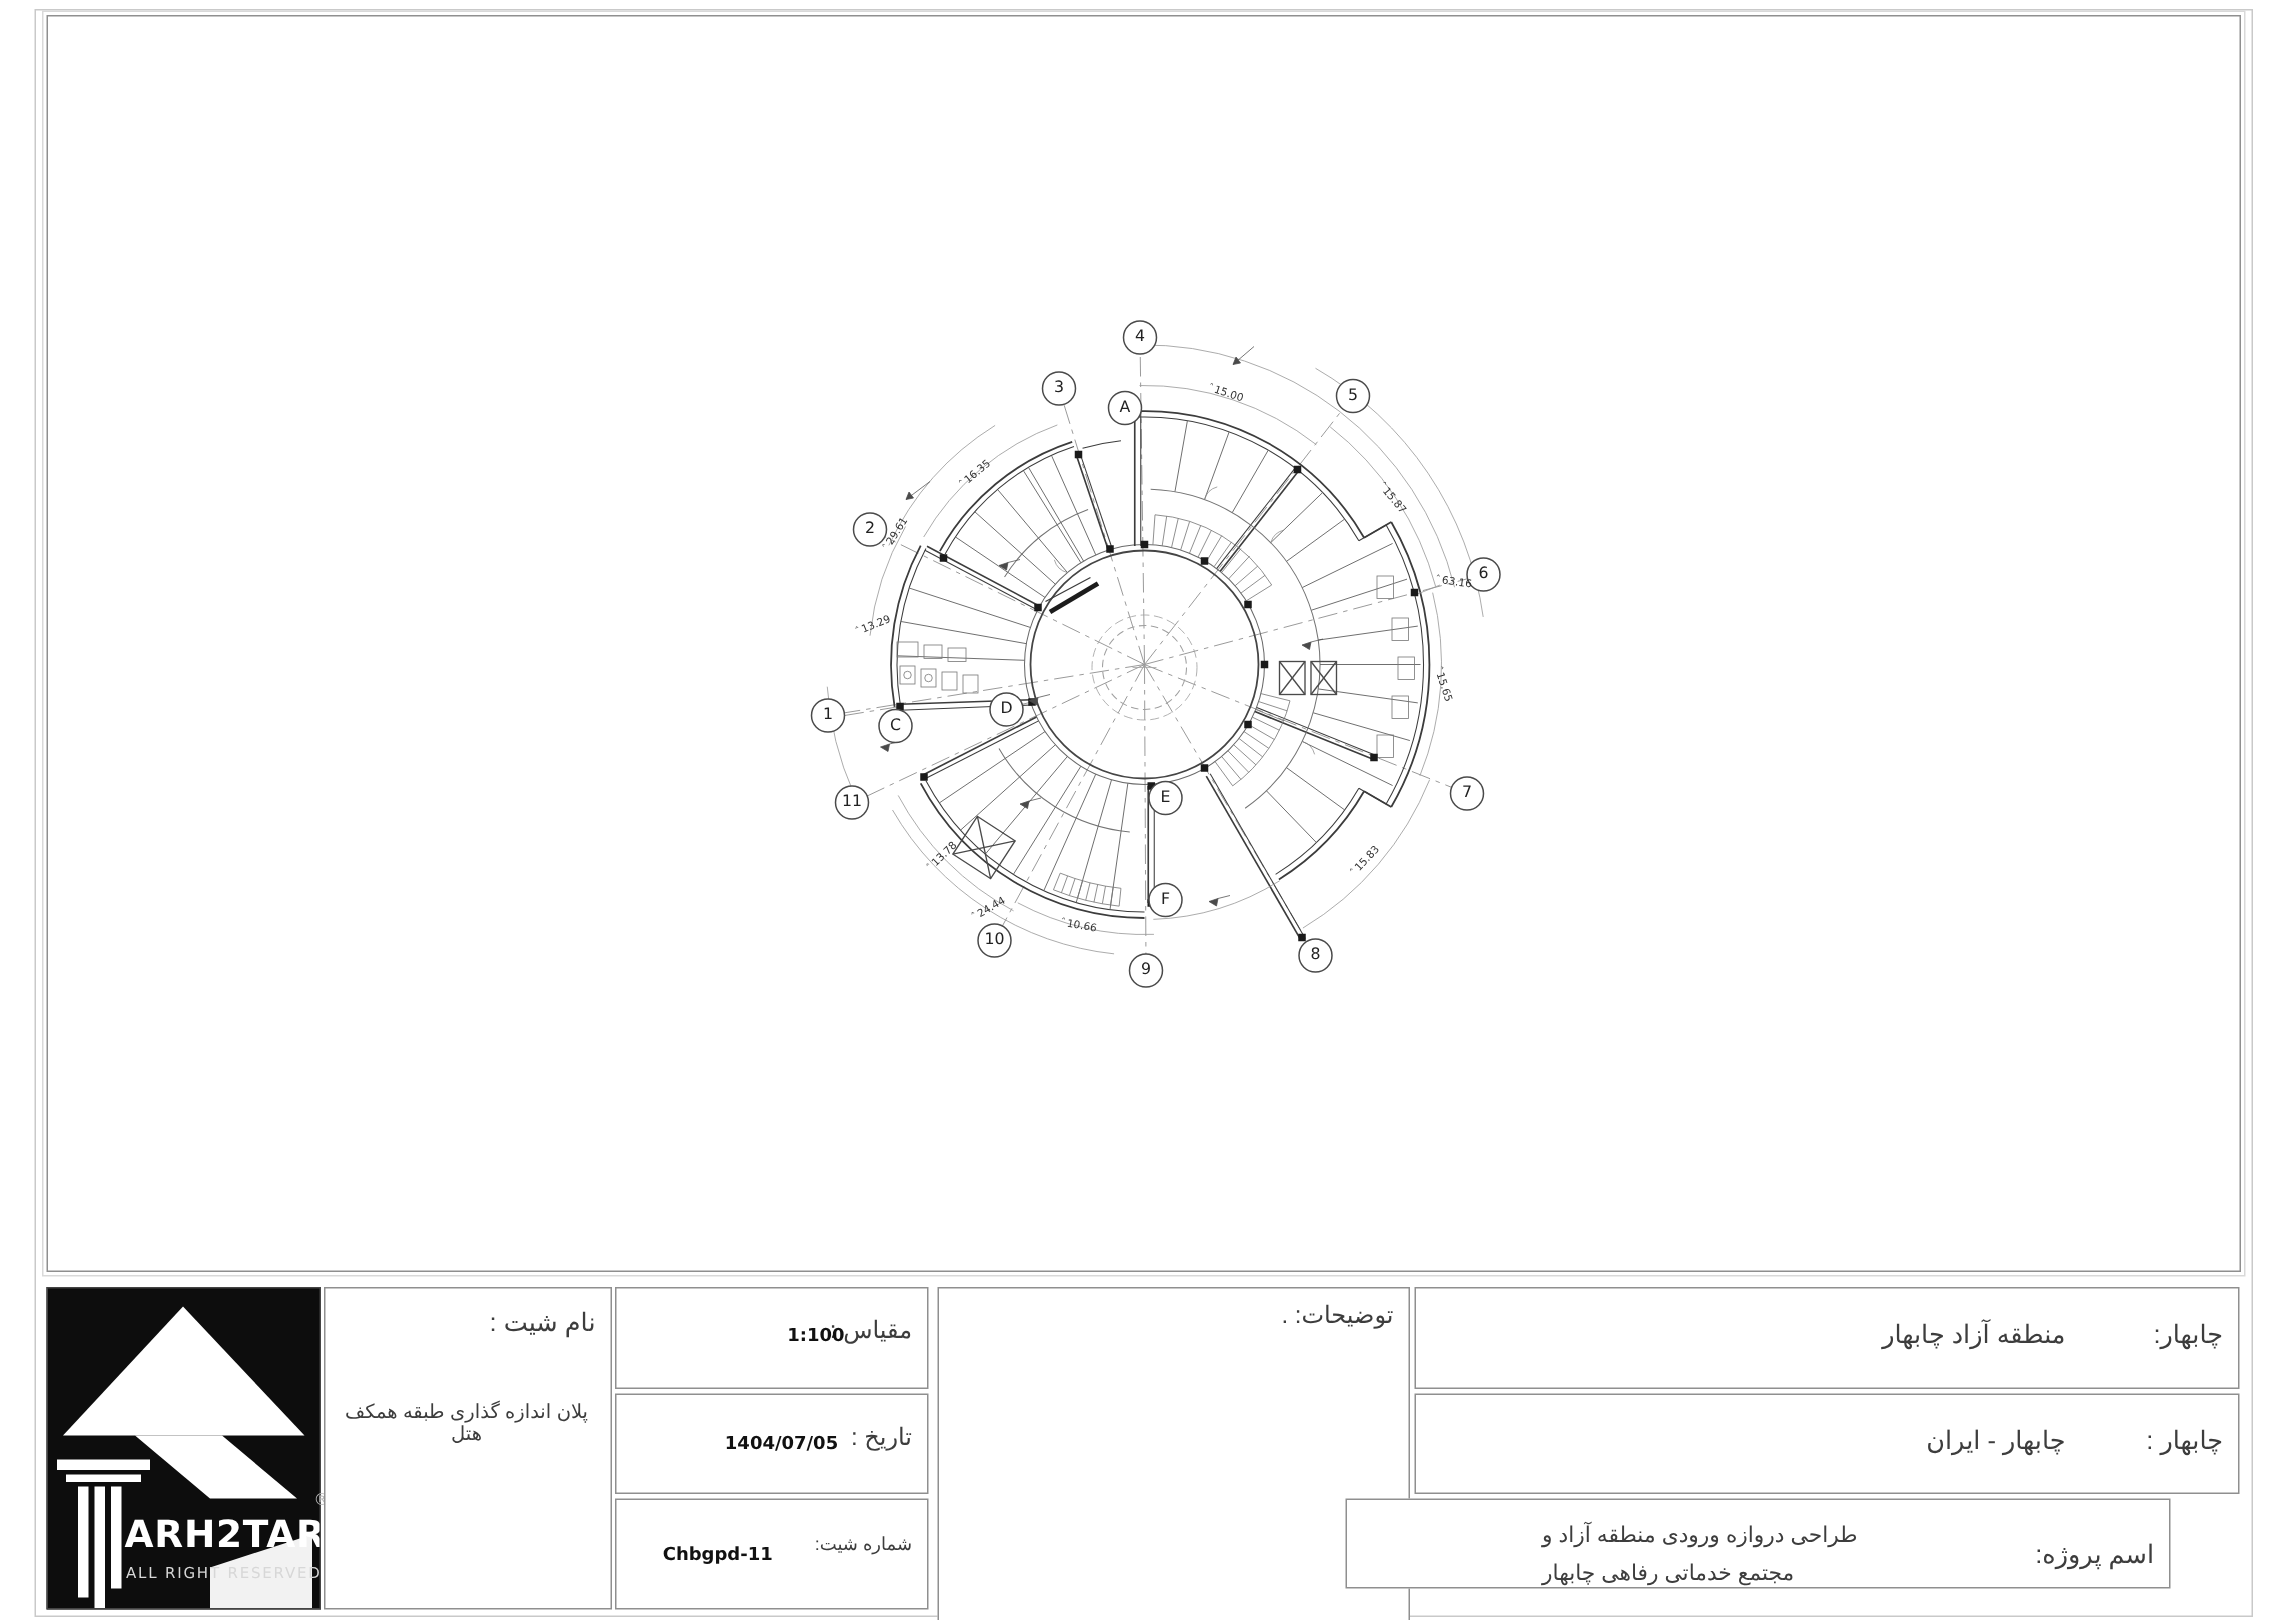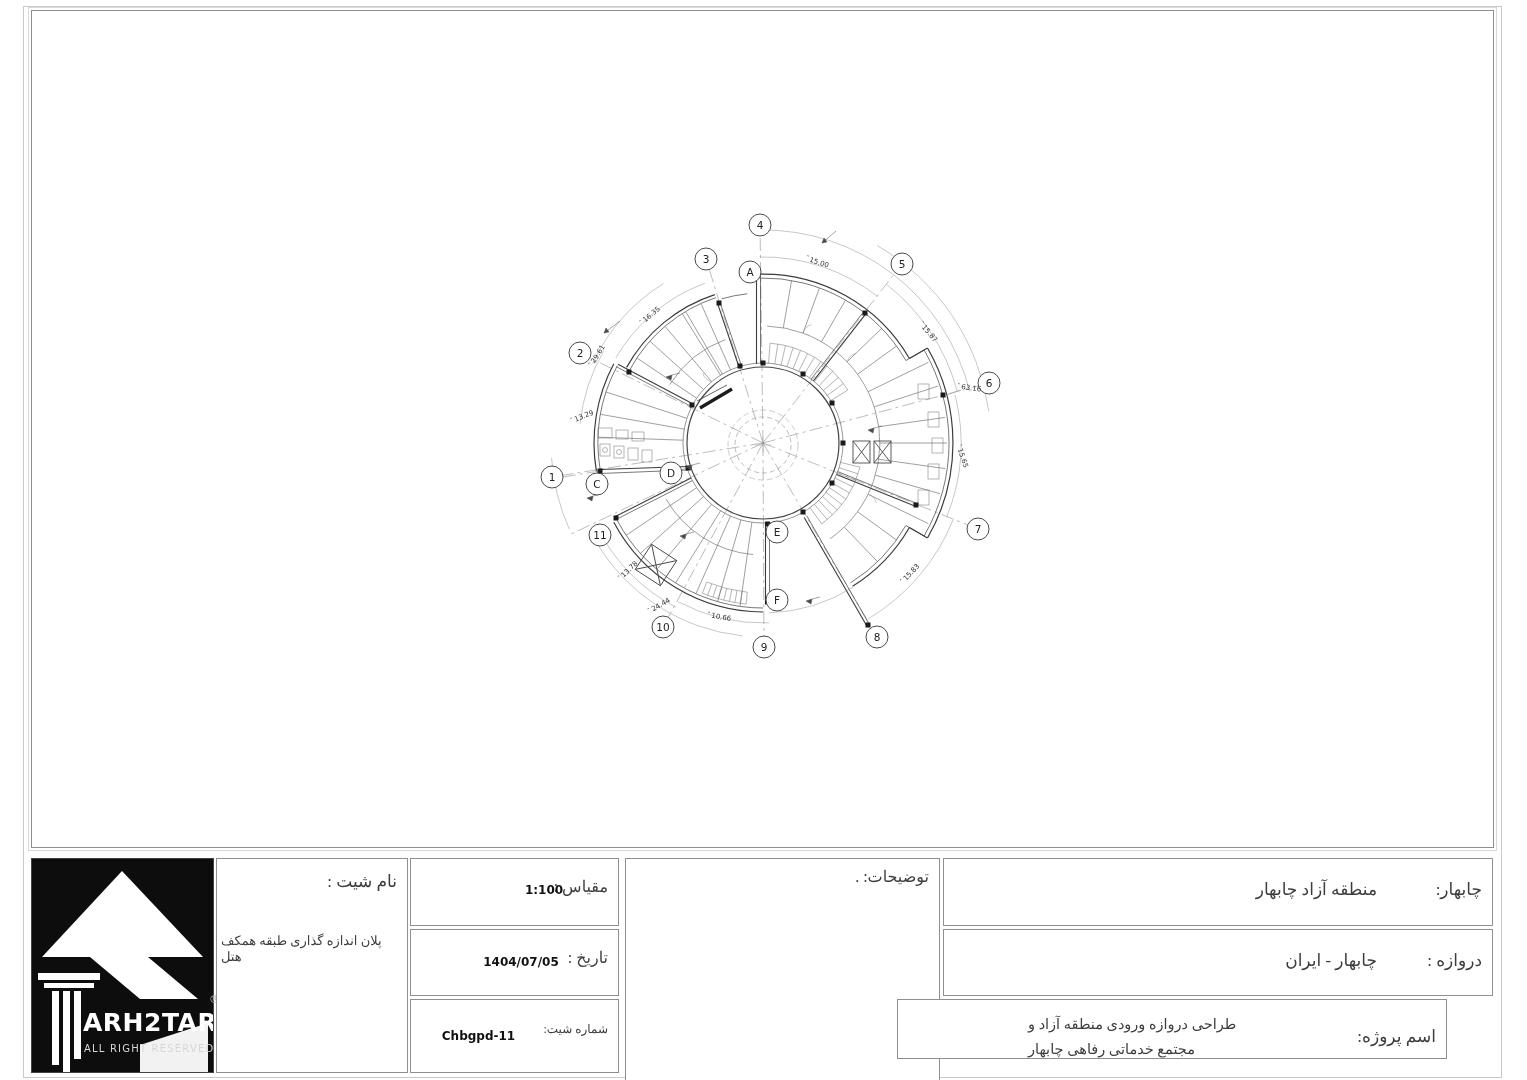--- a/index.html
+++ b/index.html
@@ -5,21 +5,21 @@
   html,body{margin:0;padding:0;background:#fff;}
   .page{position:relative;width:1527px;height:1080px;background:#fff;overflow:hidden;
         font-family:"DejaVu Sans",sans-serif;}
   
   .outer-frame{position:absolute;left:23px;top:6px;width:1477px;height:1070px;
                border:1px solid #c9c9c9;}
   .draw-box{position:absolute;left:31px;top:10px;width:1461px;height:836px;
             border:1px solid #8f8f8f;box-shadow:0 0 0 2px #fff,0 0 0 3px #d9d9d9;}
   
   .tb{position:absolute;border:1px solid #8f8f8f;background:#fff;box-sizing:border-box;}
-  .fa{direction:rtl;font-family:Liberation Serif, serif;color:#3d3d3d;}
+  .fa{direction:rtl;font-family:Liberation Sans, sans-serif;color:#3d3d3d;}
   .tb-label{position:absolute;right:10px;font-size:17px;white-space:nowrap;}
   .val{position:absolute;font-weight:bold;color:#111;font-size:12px;
        font-family:"DejaVu Sans",sans-serif;text-align:center;}
   
   .logo-box{position:absolute;left:31px;top:858px;width:183px;height:215px;background:#0d0d0d;border:1px solid #444;box-sizing:border-box;}
   .reg-mark{position:absolute;left:209px;top:993px;color:#b9b9b9;font-size:11px;}
   
   .bub{position:absolute;width:21px;height:21px;border:1.2px solid #4a4a4a;border-radius:50%;
        background:#fff;color:#222;font-size:10.5px;line-height:21px;text-align:center;
        transform:translate(-50%,-50%);font-family:"DejaVu Sans",sans-serif;}
@@ -288,21 +288,21 @@
 
   <div class="bub" style="left:760px;top:225px">4</div>
   <div class="bub" style="left:706px;top:259px">3</div>
   <div class="bub" style="left:750px;top:272px">A</div>
   <div class="bub" style="left:902px;top:264px">5</div>
   <div class="bub" style="left:580px;top:353px">2</div>
   <div class="bub" style="left:989px;top:383px">6</div>
   <div class="bub" style="left:552px;top:477px">1</div>
   <div class="bub" style="left:597px;top:484px">C</div>
   <div class="bub" style="left:671px;top:473px">D</div>
-  <div class="bub" style="left:600px;top:535px">11</div>
+  <div class="bub" style="left:568px;top:535px">11</div>
   <div class="bub" style="left:777px;top:532px">E</div>
   <div class="bub" style="left:978px;top:529px">7</div>
   <div class="bub" style="left:777px;top:600px">F</div>
   <div class="bub" style="left:663px;top:627px">10</div>
   <div class="bub" style="left:764px;top:647px">9</div>
   <div class="bub" style="left:877px;top:637px">8</div>
 
   <div class="dim" style="left:817px;top:262px;--r:18deg">15.00</div>
   <div class="dim" style="left:928px;top:332px;--r:50deg">15.87</div>
   <div class="dim" style="left:969px;top:388px;--r:8deg">63.16</div>
@@ -326,21 +326,21 @@
       <rect x="31" y="132" width="7" height="81" fill="#fff"></rect>
       <rect x="42" y="132" width="7" height="68" fill="#fff"></rect>
       <text x="51" y="172" font-family="DejaVu Sans, sans-serif" font-size="25" font-weight="bold" fill="#ffffff" letter-spacing="0.5">ARH2TARH</text>
       <text x="52" y="193" font-family="DejaVu Sans, sans-serif" font-size="10" fill="#d7d7d7" letter-spacing="1.2">ALL RIGHT RESERVED</text>
     </svg>
   </div>
   <span class="reg-mark">®</span>
 
   <div class="tb" style="left:216px;top:858px;width:192px;height:215px">
     <div class="fa tb-label" style="top:12px">نام شیت :</div>
-    <div class="fa" style="position:absolute;top:74px;left:4px;right:6px;font-size:13px;text-align:left">پلان اندازه گذاری طبقه همکف هتل</div>
+    <div class="fa" style="position:absolute;top:74px;left:4px;right:6px;font-size:13px;text-align:center">پلان اندازه گذاری طبقه همکف هتل</div>
   </div>
 
   <div class="tb" style="left:410px;top:858px;width:209px;height:68px">
     <div class="fa tb-label" style="top:18px;font-size:16px">مقیاس :</div>
     <div class="val" style="left:100px;top:24px;width:66px">1:100</div>
   </div>
   <div class="tb" style="left:410px;top:929px;width:209px;height:67px">
     <div class="fa tb-label" style="top:18px;font-size:16px">تاریخ :</div>
     <div class="val" style="left:60px;top:25px;width:100px">1404/07/05</div>
   </div>
@@ -351,21 +351,21 @@
 
   <div class="tb" style="left:625px;top:858px;width:315px;height:243px">
     <div class="fa tb-label" style="top:8px;font-size:16px">توضیحات: .</div>
   </div>
 
   <div class="tb" style="left:943px;top:858px;width:550px;height:68px">
     <div class="fa tb-label" style="top:20px">چابهار:</div>
     <div class="fa" style="position:absolute;top:20px;left:170px;right:115px;font-size:17px;text-align:right">منطقه آزاد چابهار</div>
   </div>
   <div class="tb" style="left:943px;top:929px;width:550px;height:67px">
-    <div class="fa tb-label" style="top:20px">دروازه :</div>
+    <div class="fa tb-label" style="top:20px">چابهار :</div>
     <div class="fa" style="position:absolute;top:20px;left:170px;right:115px;font-size:17px;text-align:right">چابهار - ایران</div>
   </div>
   <div class="tb" style="left:897px;top:999px;width:550px;height:60px">
     <div class="fa tb-label" style="top:26px">اسم پروژه:</div>
     <div class="fa" style="position:absolute;top:12px;left:130px;right:108px;font-size:14.5px;text-align:left;line-height:1.7">
       <div>طراحی دروازه ورودی منطقه آزاد و</div>
       <div>مجتمع خدماتی رفاهی چابهار</div>
     </div>
   </div>
 </div>

